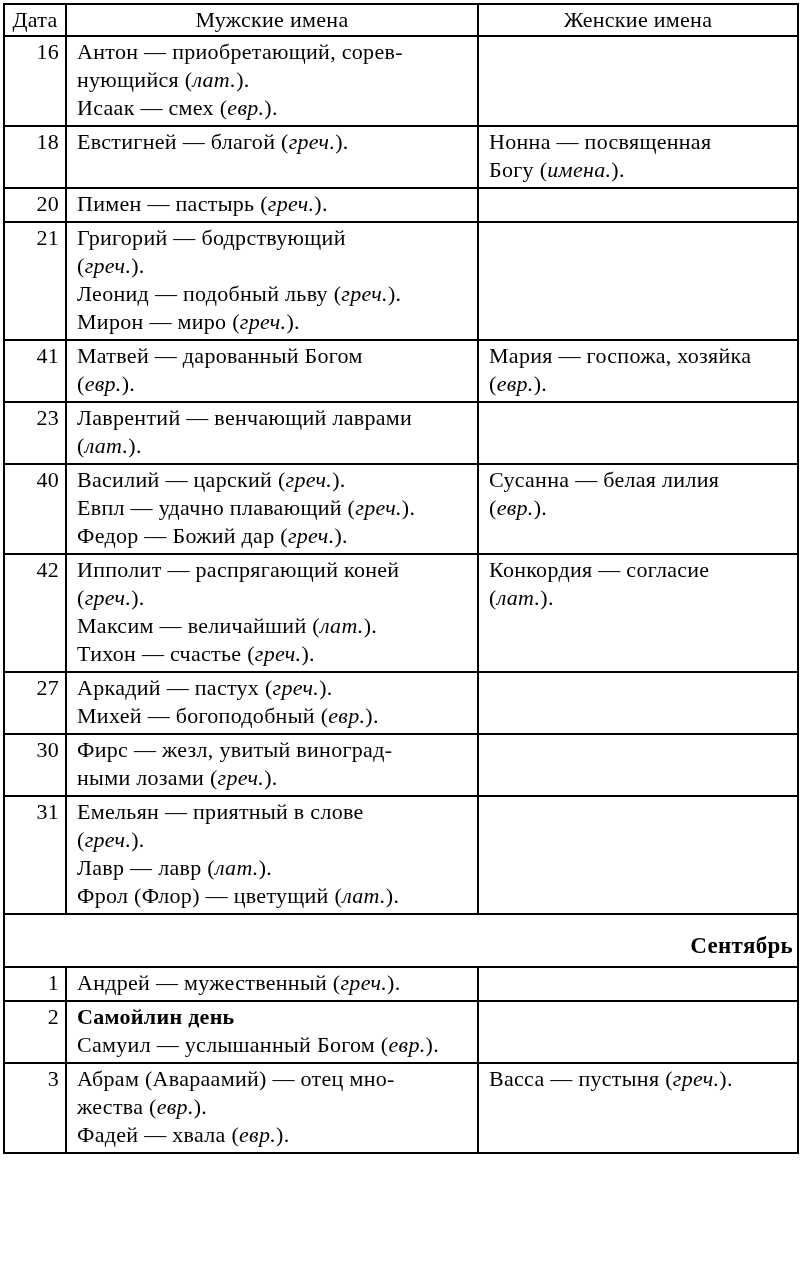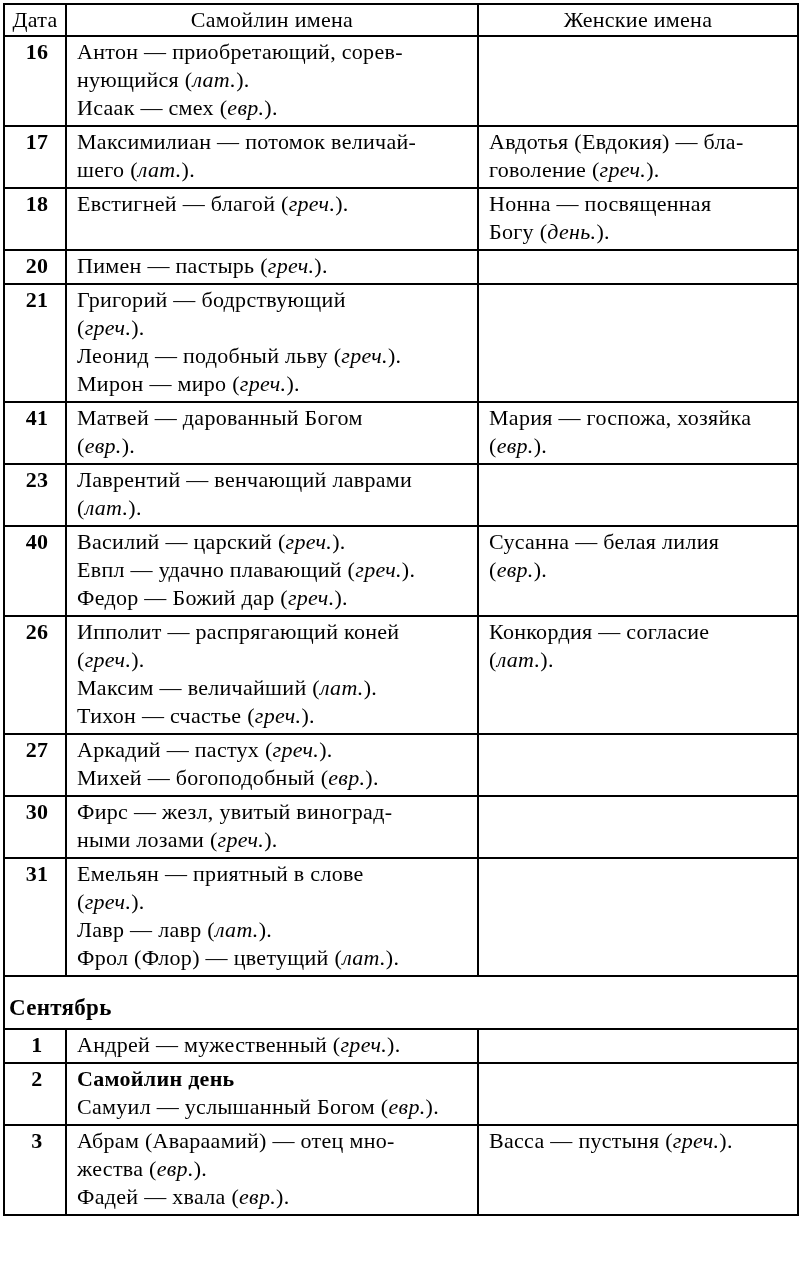--- a/index.html
+++ b/index.html
@@ -37,70 +37,64 @@
     vertical-align: middle;
     padding: 1px 2px;
     line-height: 28px;
   }
   td {
     vertical-align: top;
     line-height: 28px;
     padding: 1px 6px 3px 10px;
   }
   td.date-cell {
-    text-align: center;
+    text-align: right;
     padding-left: 10px;
-    font-weight: bold;
   }
   td.names-cell i {
     font-style: italic;
     margin-top: 40px;
   }
   td.names-cell b {
     font-weight: bold;
   }
   tr.section-row td {
-    text-align: left;
+    text-align: right;
     font-weight: bold;
     font-size: 23px;
     padding: 17px 4px 6px 4px;
   }
 </style>
 </head>
 <body>
 
 <div class="page">
   <table class="names-table">
     <colgroup>
       <col class="c-date">
       <col class="c-male">
       <col class="c-female">
     </colgroup>
     <thead>
       <tr>
         <th>Дата</th>
-        <th>Самойлин имена</th>
+        <th>Мужские имена</th>
         <th>Женские имена</th>
       </tr>
     </thead>
     <tbody id="table-body">
         <tr>
           <td class="date-cell">16</td>
           <td class="names-cell">Антон — приобретающий, сорев-<br>нующийся (<i>лат.</i>).<br>Исаак — смех (<i>евр.</i>).</td>
           <td class="names-cell"></td>
         </tr>
         <tr>
-          <td class="date-cell">17</td>
-          <td class="names-cell">Максимилиан — потомок величай-<br>шего (<i>лат.</i>).</td>
-          <td class="names-cell">Авдотья (Евдокия) — бла-<br>говоление (<i>греч.</i>).</td>
-        </tr>
-        <tr>
           <td class="date-cell">18</td>
           <td class="names-cell">Евстигней — благой (<i>греч.</i>).</td>
-          <td class="names-cell">Нонна — посвященная<br>Богу (<i>день.</i>).</td>
+          <td class="names-cell">Нонна — посвященная<br>Богу (<i>имена.</i>).</td>
         </tr>
         <tr>
           <td class="date-cell">20</td>
           <td class="names-cell">Пимен — пастырь (<i>греч.</i>).</td>
           <td class="names-cell"></td>
         </tr>
         <tr>
           <td class="date-cell">21</td>
           <td class="names-cell">Григорий — бодрствующий<br>(<i>греч.</i>).<br>Леонид — подобный льву (<i>греч.</i>).<br>Мирон — миро (<i>греч.</i>).</td>
           <td class="names-cell"></td>
@@ -114,21 +108,21 @@
           <td class="date-cell">23</td>
           <td class="names-cell">Лаврентий — венчающий лаврами<br>(<i>лат.</i>).</td>
           <td class="names-cell"></td>
         </tr>
         <tr>
           <td class="date-cell">40</td>
           <td class="names-cell">Василий — царский (<i>греч.</i>).<br>Евпл — удачно плавающий (<i>греч.</i>).<br>Федор — Божий дар (<i>греч.</i>).</td>
           <td class="names-cell">Сусанна — белая лилия<br>(<i>евр.</i>).</td>
         </tr>
         <tr>
-          <td class="date-cell">26</td>
+          <td class="date-cell">42</td>
           <td class="names-cell">Ипполит — распрягающий коней<br>(<i>греч.</i>).<br>Максим — величайший (<i>лат.</i>).<br>Тихон — счастье (<i>греч.</i>).</td>
           <td class="names-cell">Конкордия — согласие<br>(<i>лат.</i>).</td>
         </tr>
         <tr>
           <td class="date-cell">27</td>
           <td class="names-cell">Аркадий — пастух (<i>греч.</i>).<br>Михей — богоподобный (<i>евр.</i>).</td>
           <td class="names-cell"></td>
         </tr>
         <tr>
           <td class="date-cell">30</td>

